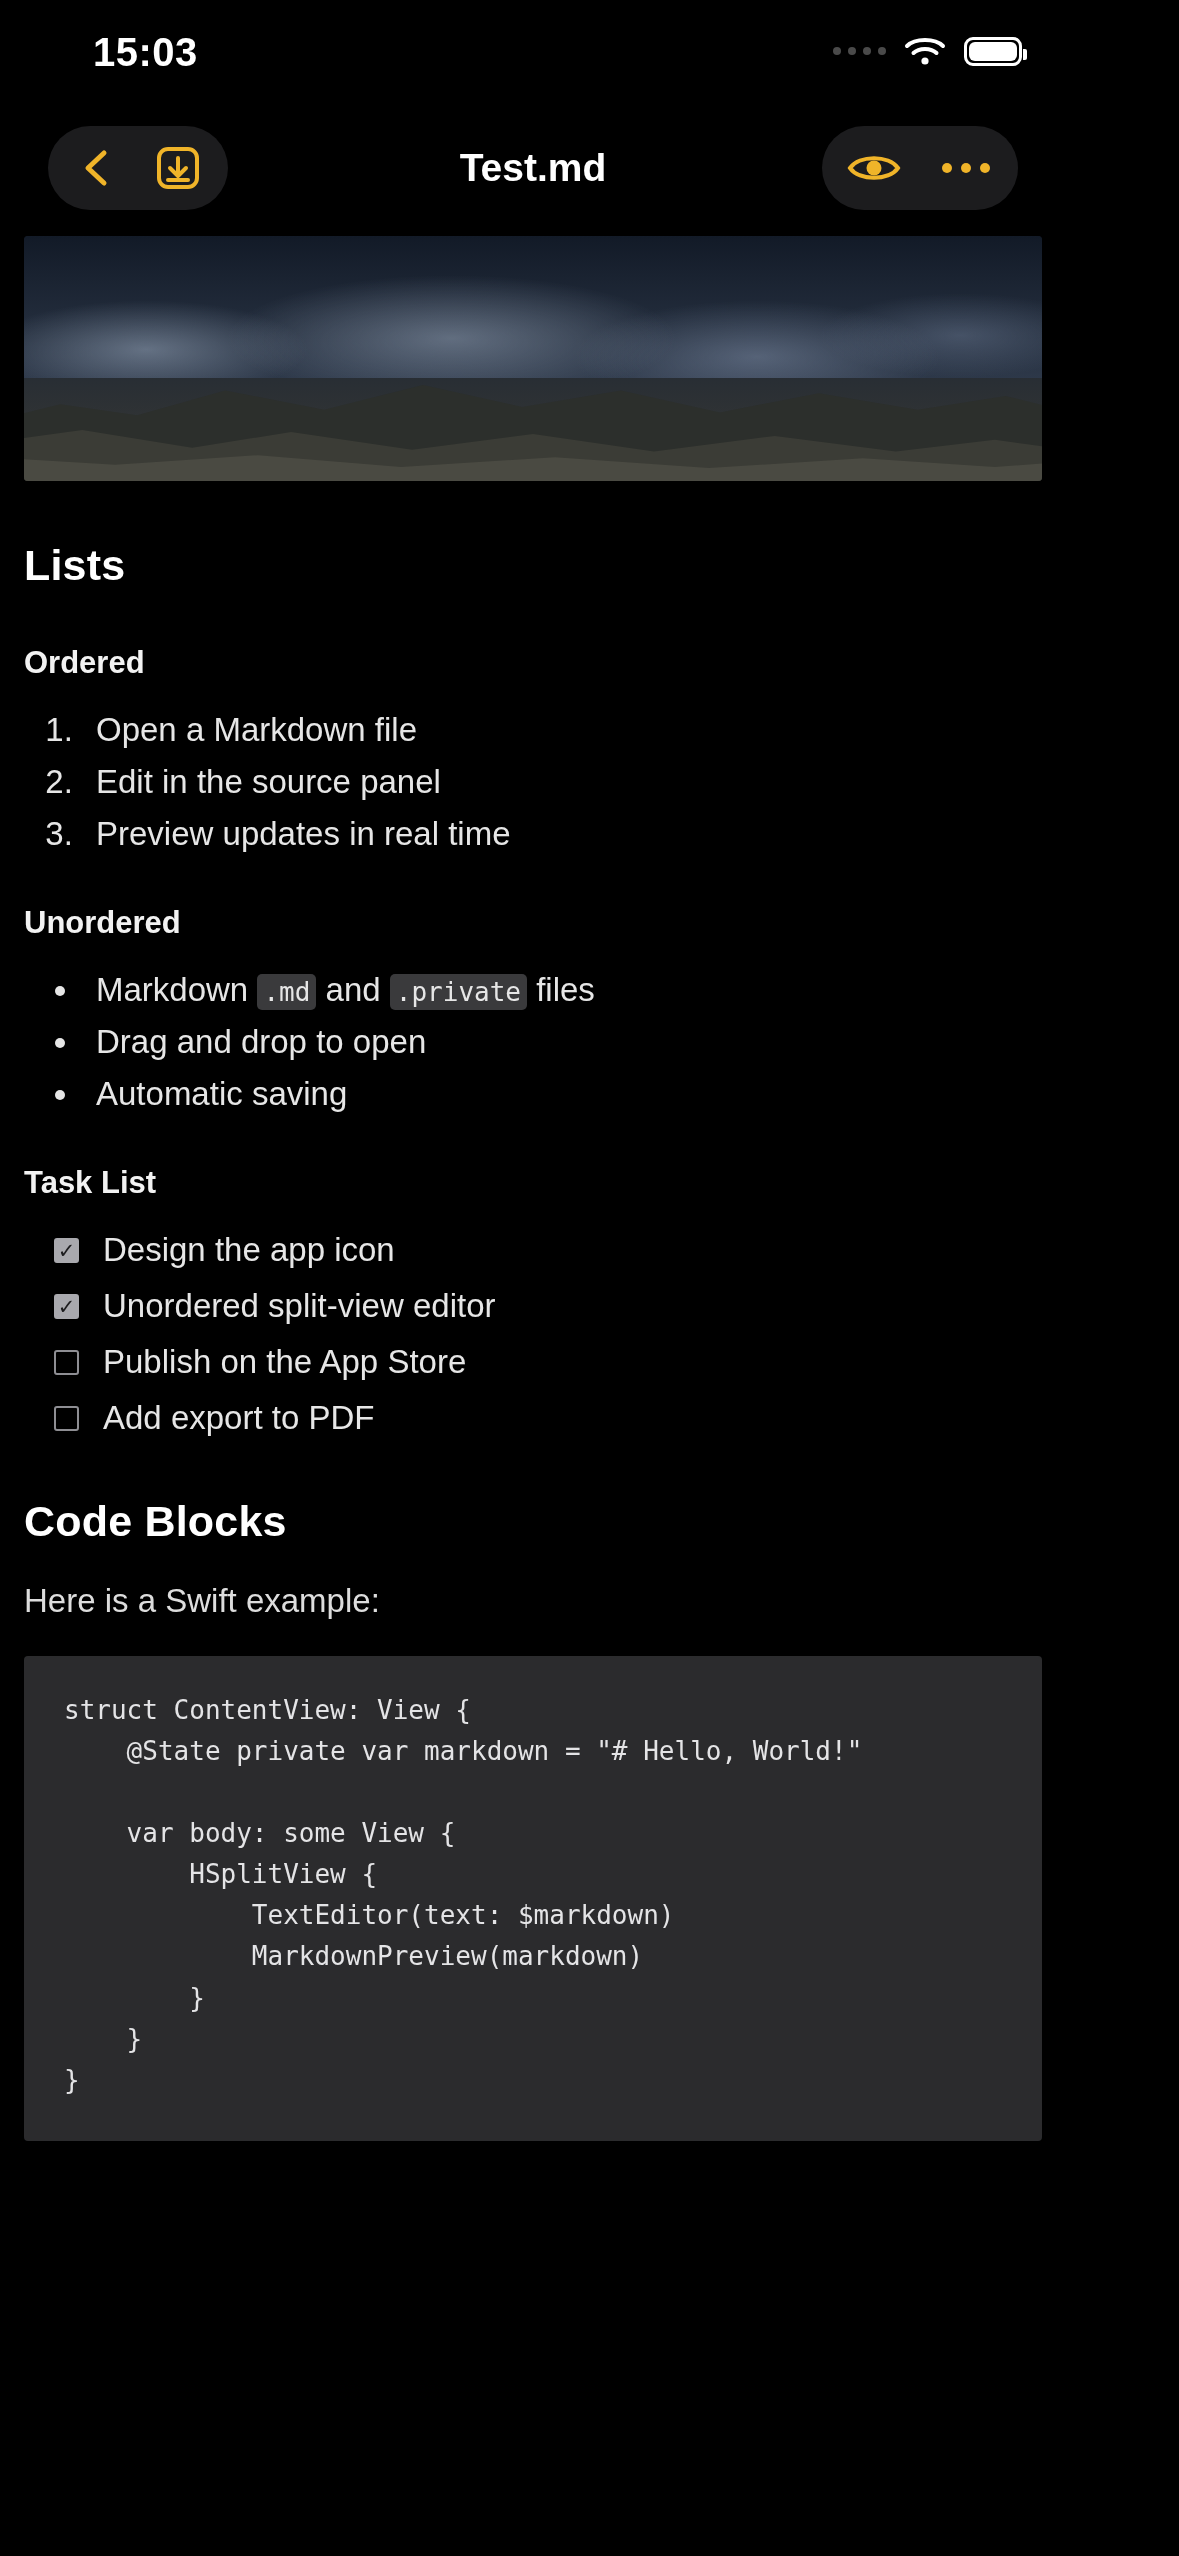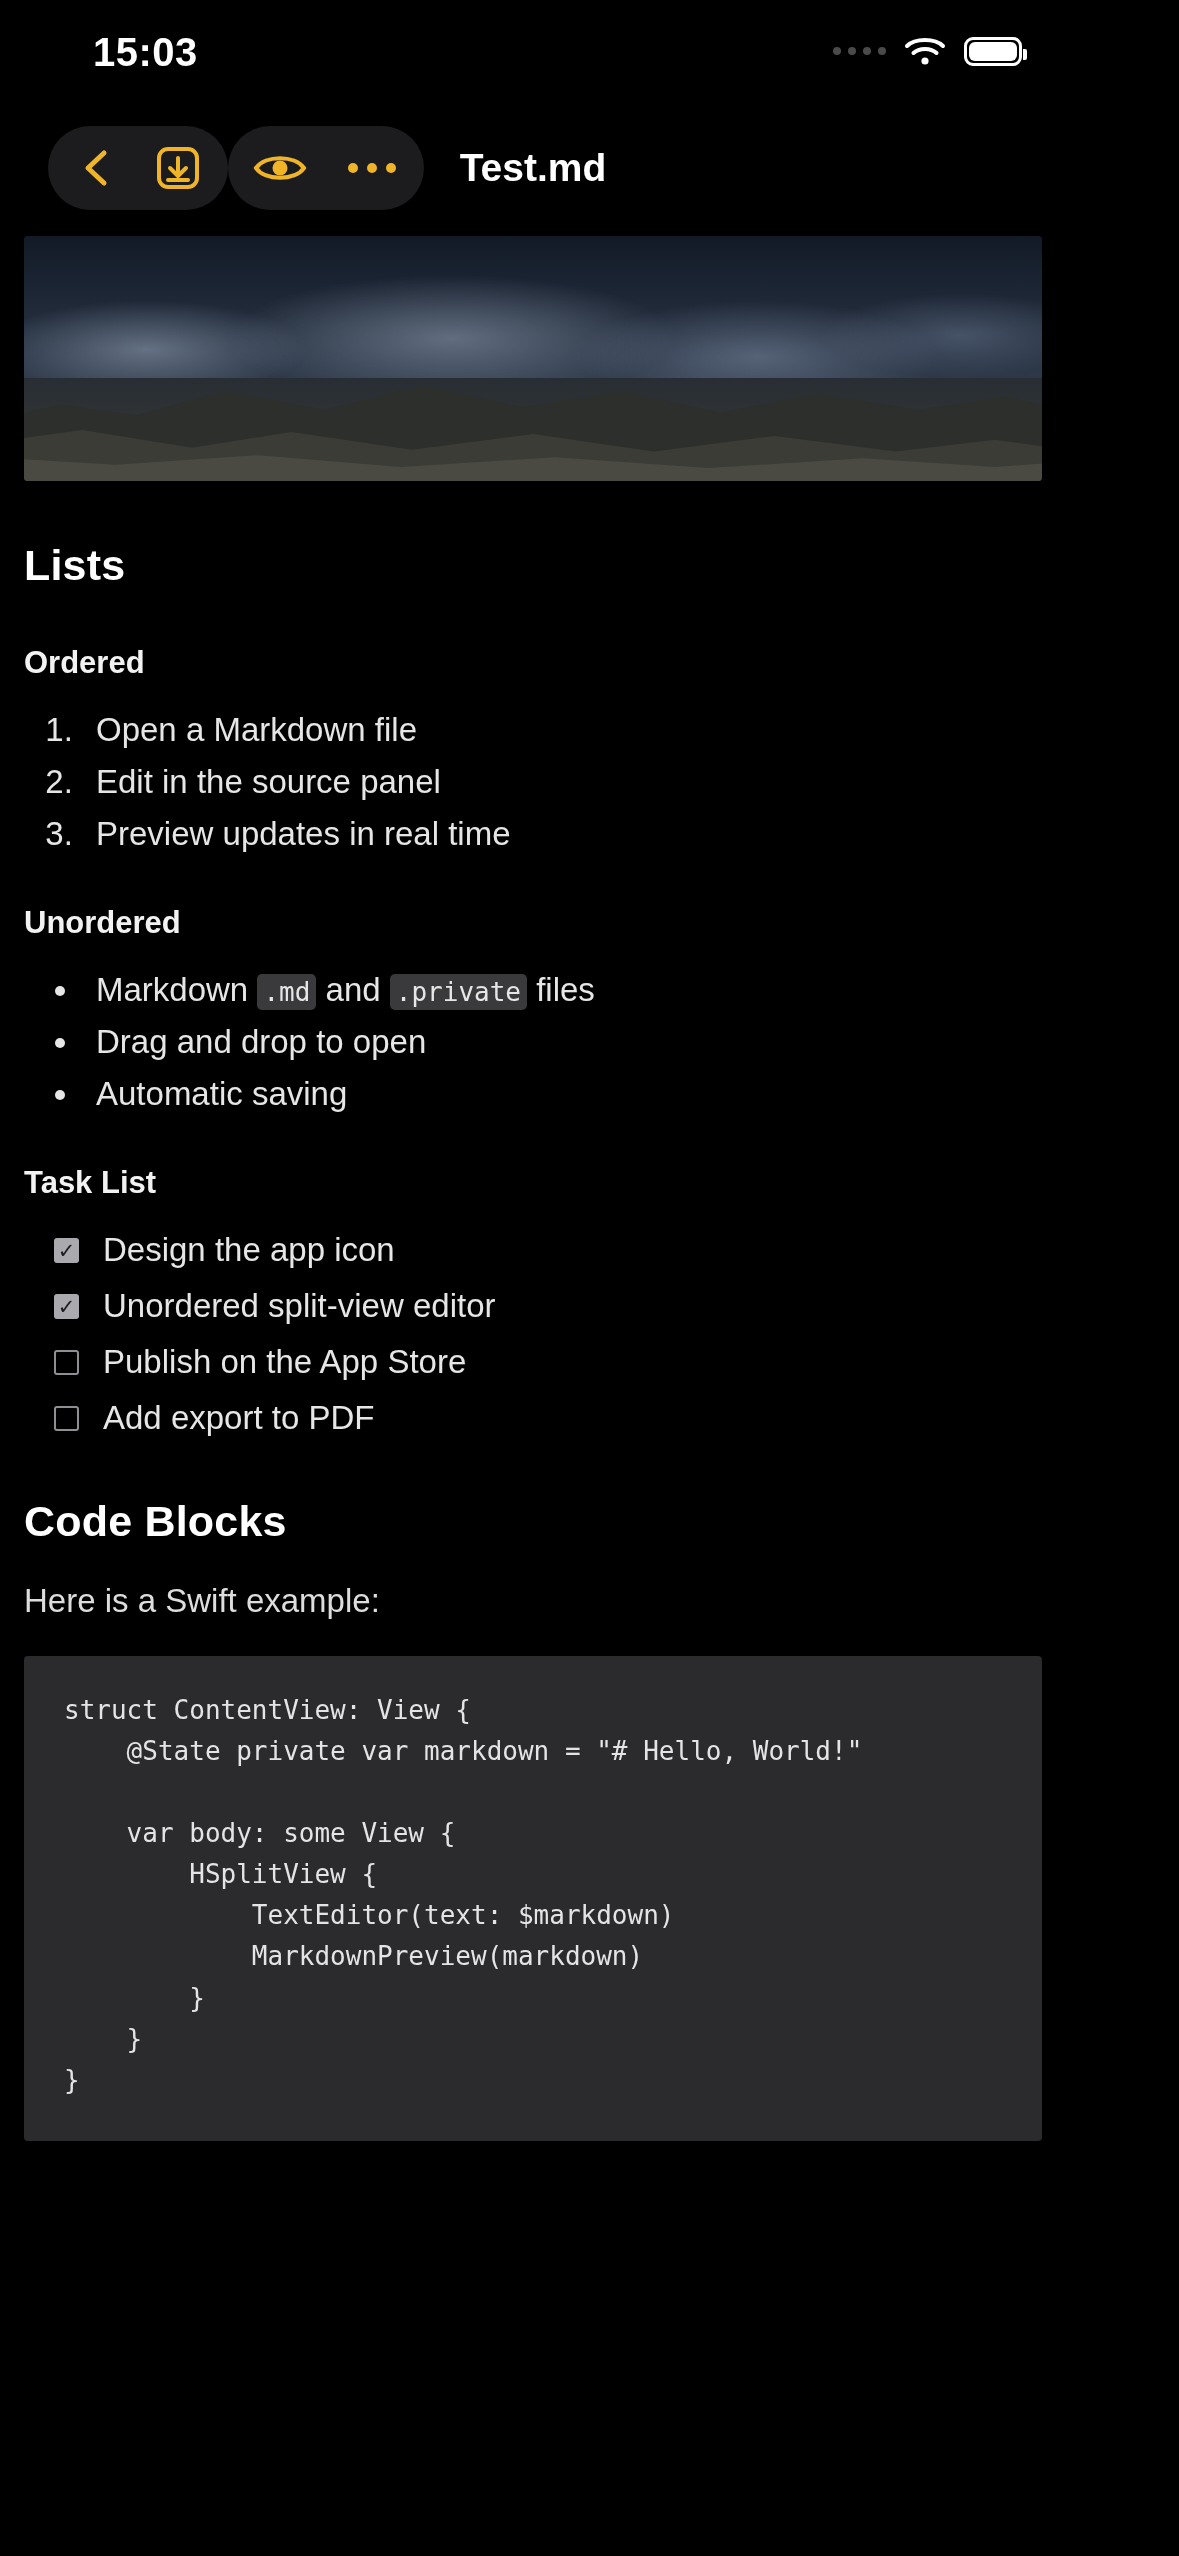--- a/index.html
+++ b/index.html
@@ -78,20 +78,21 @@
     background: #ffffff;
     border-radius: 6px;
   }
 
   
   .navbar {
     flex: 0 0 112px;
     height: 112px;
     display: flex;
     align-items: center;
+    justify-content: space-between;
     padding: 0 48px;
     position: relative;
   }
   .pill {
     background: #1c1c1e;
     border-radius: 46px;
     height: 84px;
     display: flex;
     align-items: center;
   }

